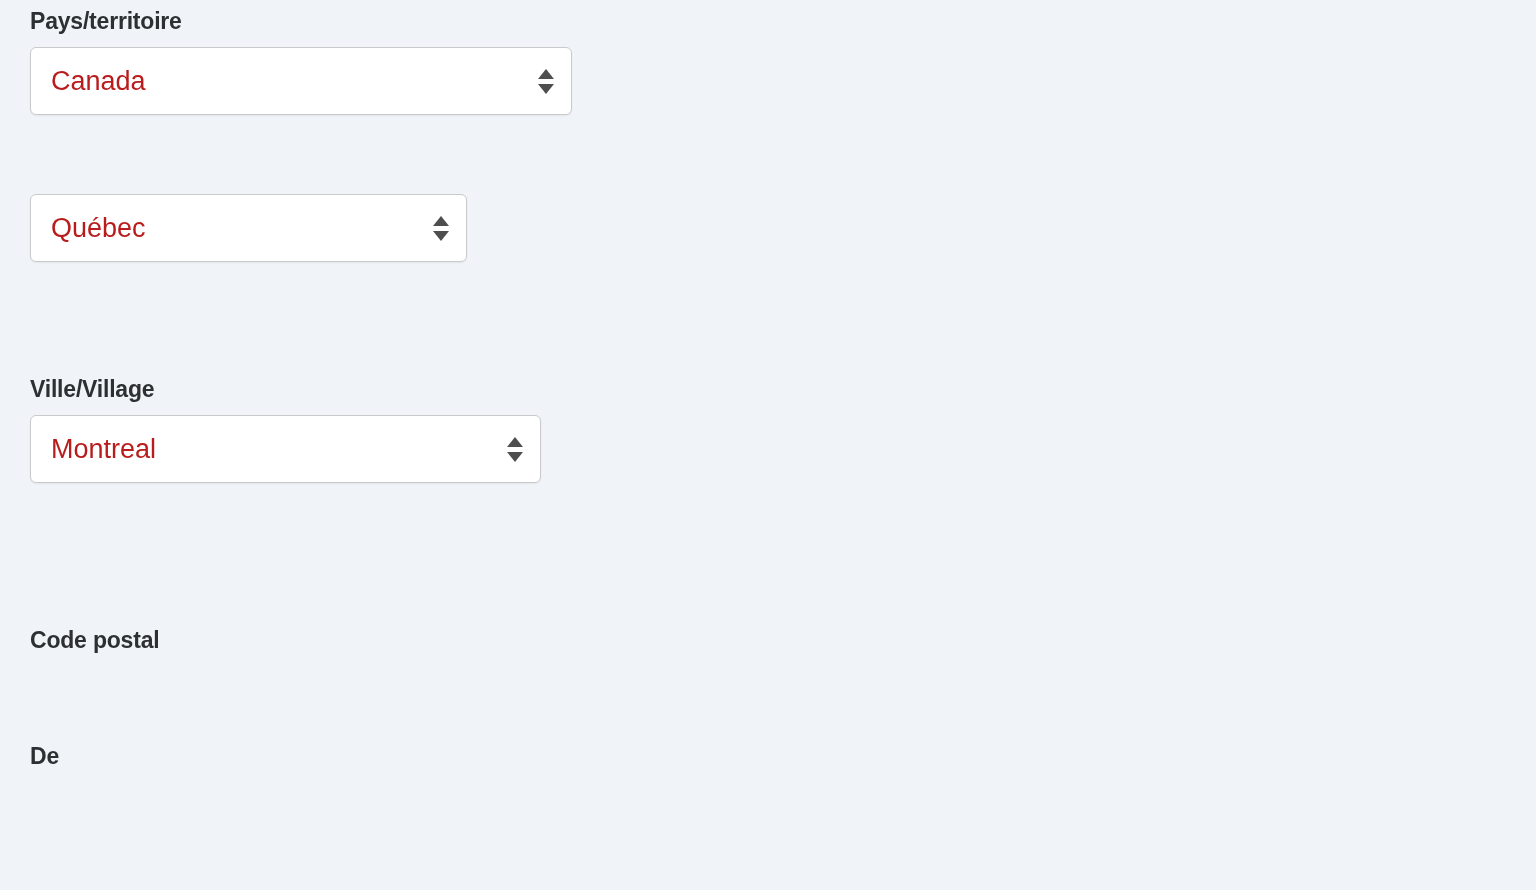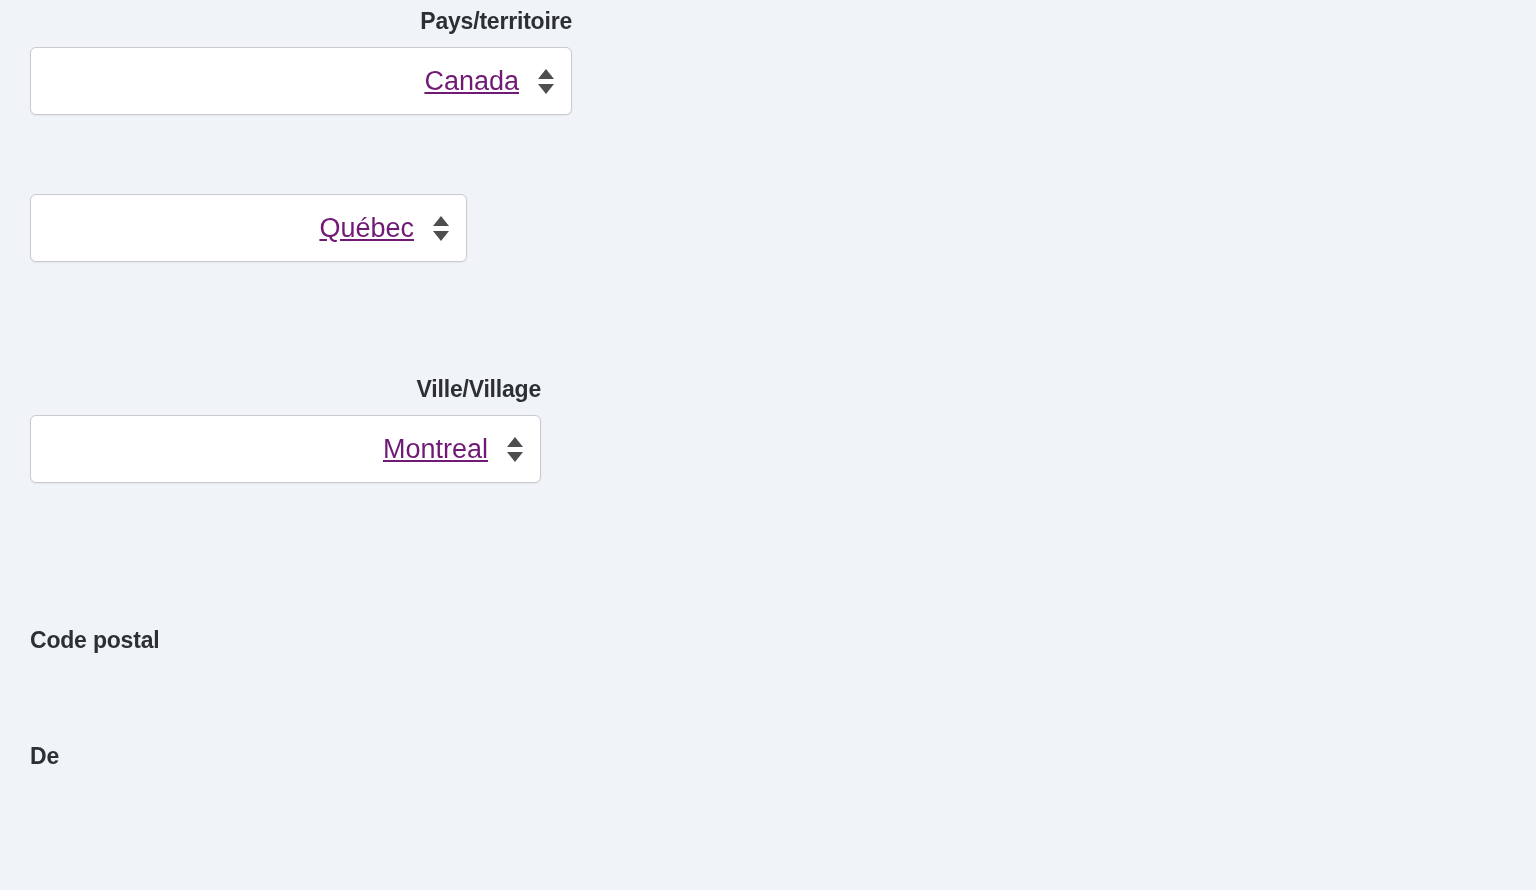--- a/index.html
+++ b/index.html
@@ -14,21 +14,20 @@
     background: #f0f3f7;
     font-family: "Liberation Sans", sans-serif;
     -webkit-font-smoothing: antialiased;
   }
 
   .form-page {
     position: relative;
     width: 1536px;
     height: 890px;
     padding: 16px;
-    text-align: right;
   }
 
   .field-group {
     position: absolute;
     left: 30px;
   }
 
   .field-label {
     font-size: 23px;
     font-weight: bold;
@@ -46,28 +45,27 @@
     background: #ffffff;
     border: 1px solid #cacaca;
     border-radius: 6px;
     box-shadow: 0 1px 2px rgba(0,0,0,0.06);
     display: flex;
     align-items: center;
   }
 
   .control-value {
     font-size: 27px;
-    color: #701a75;
+    color: #b91c1c;
     padding-left: 20px;
     line-height: 1;
     white-space: nowrap;
     overflow: hidden;
     text-overflow: ellipsis;
     flex: 1 1 auto;
-    text-decoration: underline;
   }
 
   .select-control .control-value {
     padding-right: 52px;
   }
 
   
   .stepper-arrows {
     position: absolute;
     right: 17px;

